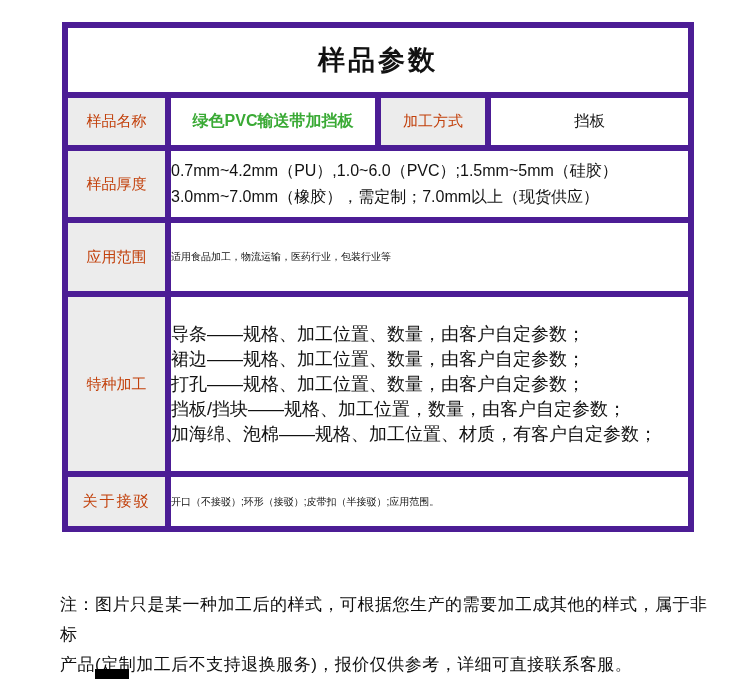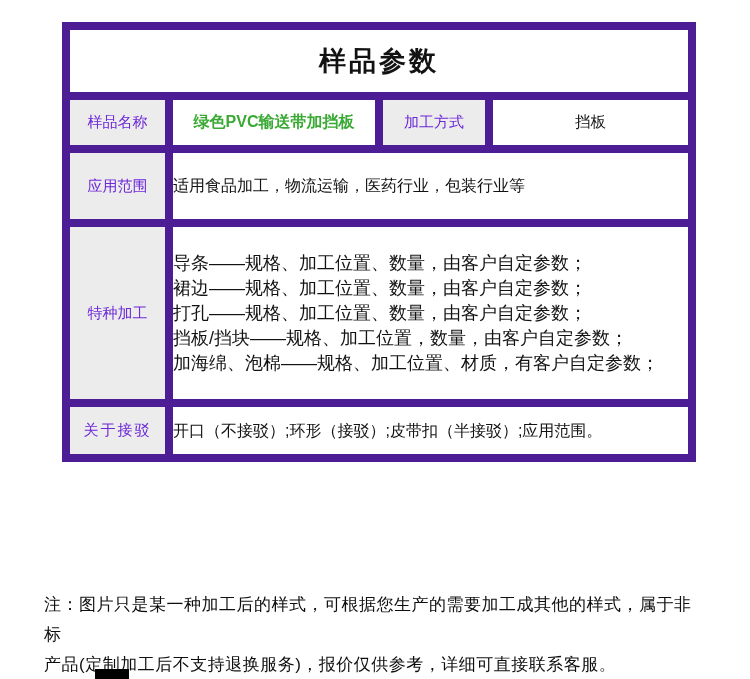--- a/index.html
+++ b/index.html
@@ -13,36 +13,36 @@
     overflow: hidden;
   }
   .spec-table {
     position: absolute;
     left: 62px; top: 22px;
     border-collapse: collapse;
     table-layout: fixed;
     width: 626px;
   }
   .spec-table td {
-    border: 8px solid #4c1d95;
+    border: 6px solid #4c1d95;
     padding: 0;
     vertical-align: middle;
   }
   .title-cell {
     height: 70px;
     text-align: center;
     font-size: 27px;
     font-weight: 700;
     letter-spacing: 3px;
   }
   .label-cell {
     background: #ececec;
     text-align: center;
     font-size: 15px;
-    color: #6d28d9;
+    color: #c2410c;
   }
   .spaced { letter-spacing: 2px; }
   .center-val {
     text-align: center;
     font-size: 15.5px;
     margin-left: 44px;
   }
   .bold-val { font-weight: 700; font-size: 16px; }
   .green-val { color: #3aaa35; }
   .row-small { height: 53px; }
@@ -52,24 +52,24 @@
   .row-special { height: 180px; }
   .row-joint { height: 55px; }
   .text-cell {
     text-align: left;
     padding-left: 16px;
     padding-right: 8px;
     font-size: 16px;
   }
   .text-cell .line { line-height: 26px; }
   .special-cell .line { line-height: 25px; font-size: 18px; }
-  .app-line, .joint-line { font-size: 16px; }
+  .app-line, .joint-line { font-size: 10px; }
   .note {
     position: absolute;
-    left: 44px; top: 590px;
+    left: 60px; top: 590px;
     width: 650px;
     font-size: 17px;
     line-height: 30px;
     letter-spacing: 0.5px;
     color: #0e0e0e;
   }
   .bottom-sliver {
     position: absolute;
     left: 95px; top: 669px;
     width: 34px; height: 10px;
@@ -95,20 +95,27 @@
     </tr>
 
     <tr class="row-small">
       <td class="label-cell">样品名称</td>
       <td class="center-val bold-val green-val">绿色PVC输送带加挡板</td>
       <td class="label-cell">加工方式</td>
       <td class="center-val">挡板</td>
     </tr>
 
 
+    <tr class="row-thickness">
+      <td class="label-cell">样品厚度</td>
+      <td colspan="3" class="text-cell">
+        <div class="line">0.7mm~4.2mm（PU）,1.0~6.0（PVC）;1.5mm~5mm（硅胶）</div>
+        <div class="line">3.0mm~7.0mm（橡胶），需定制；7.0mm以上（现货供应）</div>
+      </td>
+    </tr>
 
     <tr class="row-application">
       <td class="label-cell">应用范围</td>
       <td colspan="3" class="text-cell">
         <div class="line app-line">适用食品加工，物流运输，医药行业，包装行业等</div>
       </td>
     </tr>
 
     <tr class="row-special">
       <td class="label-cell">特种加工</td>

